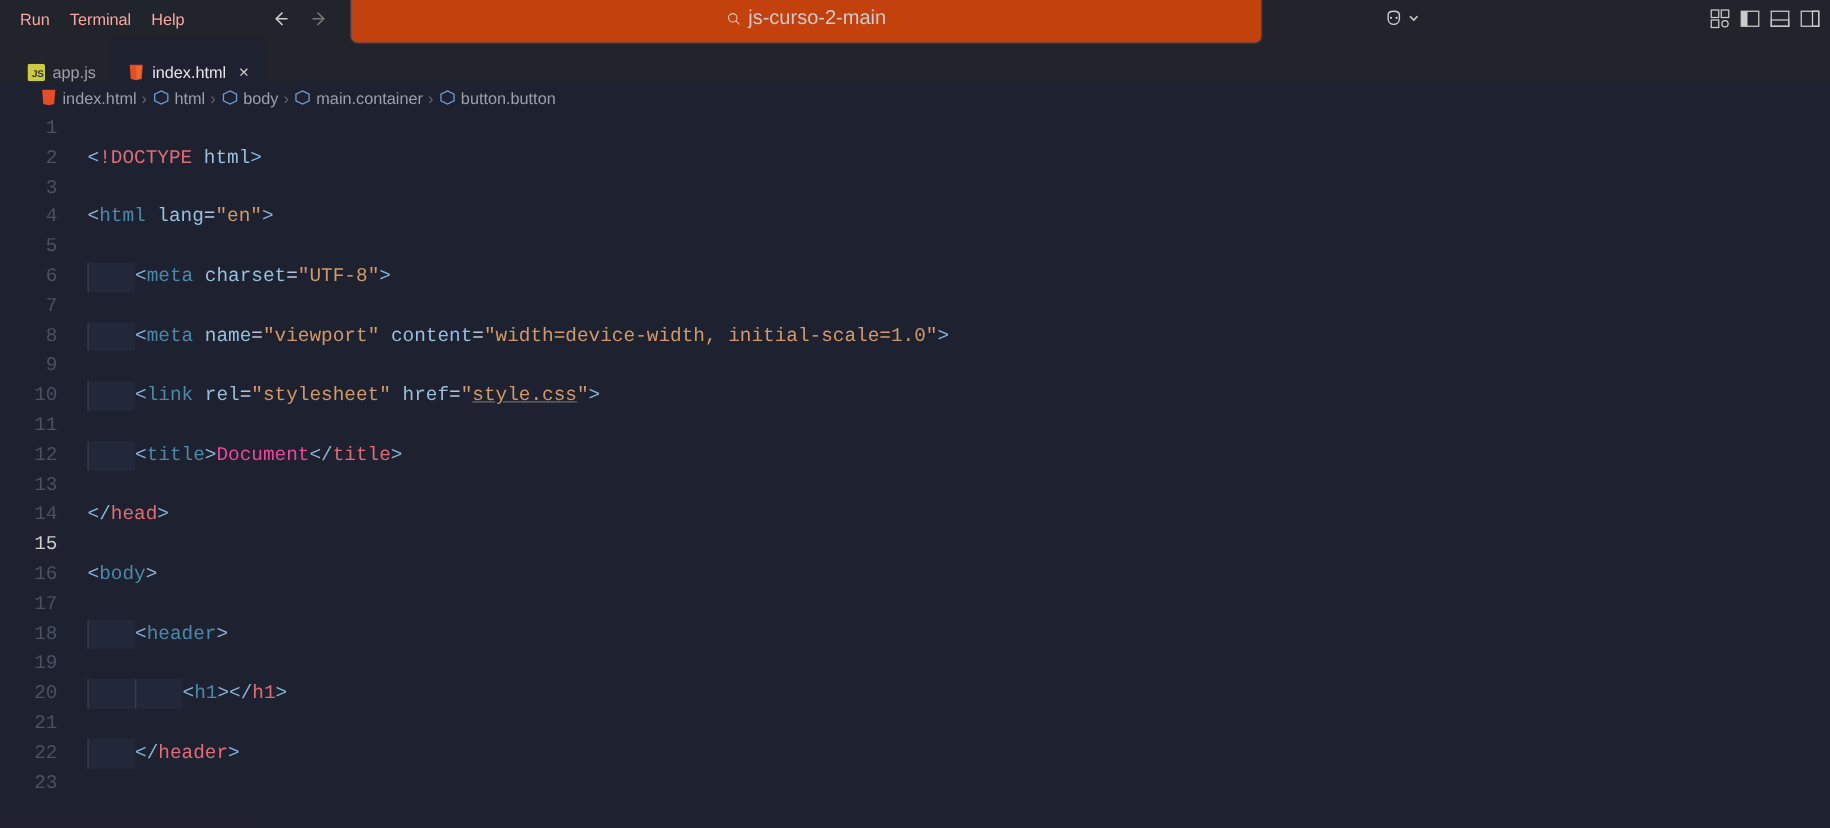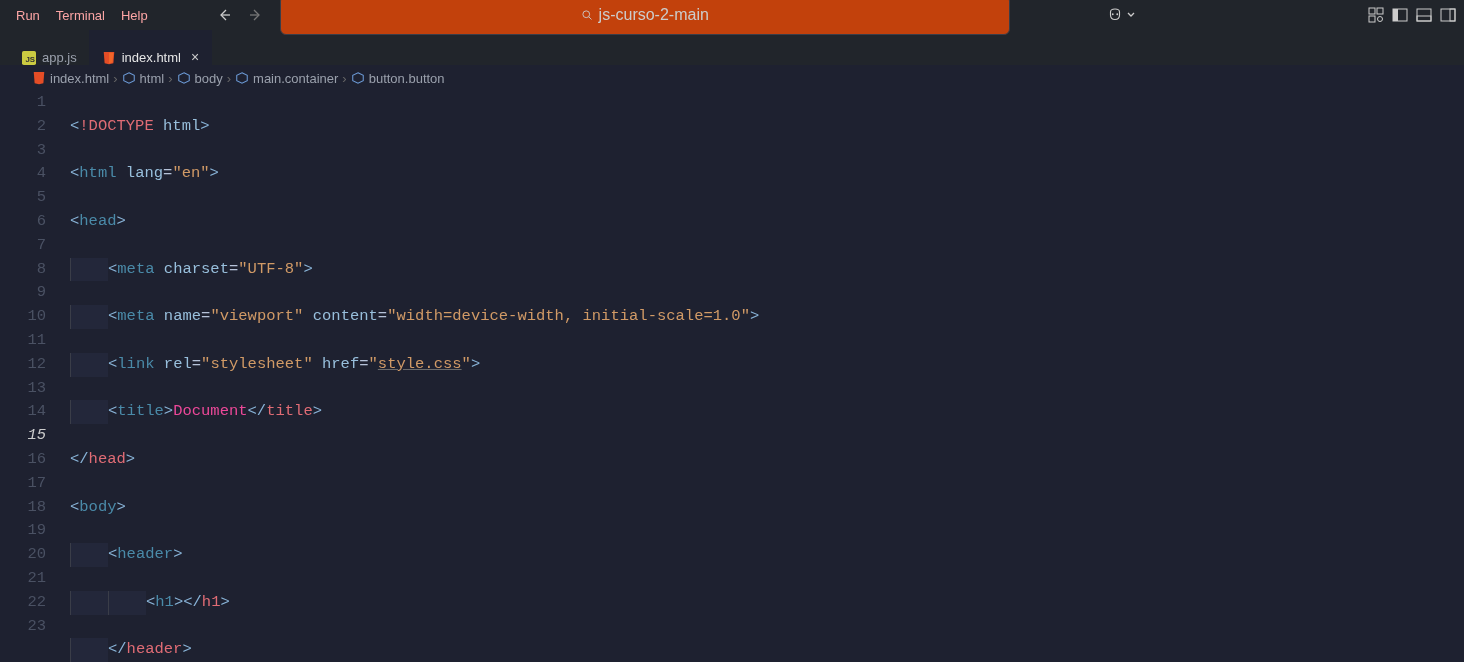--- a/index.html
+++ b/index.html
@@ -107,21 +107,21 @@
   line-height: 23.8px;
 }
 .gutter {
   width: 70px;
   text-align: right;
   padding-right: 24px;
   color: #4a5163;
   user-select: none;
 }
 .gutter .ln { height: 23.8px; }
-.gutter .ln.active { color: #cccccc; font-style: italic; }
+.gutter .ln.active { color: #cccccc; }
 .code {
   flex: 1;
   white-space: pre;
   position: relative;
 }
 .line { height: 23.8px; }
 .indent-guide {
   display: inline-block;
   border-left: 1px solid #3a3d48;
   width: 38px;
@@ -282,21 +282,20 @@
     <div class="ln">18</div>
     <div class="ln">19</div>
     <div class="ln">20</div>
     <div class="ln">21</div>
     <div class="ln">22</div>
     <div class="ln">23</div>
   </div>
   <div class="code">
 <div class="line"><span class="p">&lt;</span><span class="doctype">!DOCTYPE</span><span> </span><span class="attr">html</span><span class="p">&gt;</span></div>
 <div class="line"><span class="p">&lt;</span><span class="tag">html</span><span> </span><span class="attr">lang</span><span class="eq">=</span><span class="str">"<span>en</span>"</span><span class="p">&gt;</span></div>
-<div class="line"><span class="p">&lt;</span><span class="tag">head</span><span class="p">&gt;</span></div>
 <div class="line"><span class="indent-guide"></span><span class="p">&lt;</span><span class="tag">meta</span><span> </span><span class="attr">charset</span><span class="eq">=</span><span class="str">"<span>UTF-8</span>"</span><span class="p">&gt;</span></div>
 <div class="line"><span class="indent-guide"></span><span class="p">&lt;</span><span class="tag">meta</span><span> </span><span class="attr">name</span><span class="eq">=</span><span class="str">"<span>viewport</span>"</span><span> </span><span class="attr">content</span><span class="eq">=</span><span class="str">"<span>width=device-width, initial-scale=1.0</span>"</span><span class="p">&gt;</span></div>
 <div class="line"><span class="indent-guide"></span><span class="p">&lt;</span><span class="tag">link</span><span> </span><span class="attr">rel</span><span class="eq">=</span><span class="str">"<span>stylesheet</span>"</span><span> </span><span class="attr">href</span><span class="eq">=</span><span class="str">"<span class="link">style.css</span>"</span><span class="p">&gt;</span></div>
 <div class="line"><span class="indent-guide"></span><span class="p">&lt;</span><span class="tag">title</span><span class="p">&gt;</span><span class="txt">Document</span><span class="p">&lt;/</span><span class="tag-close">title</span><span class="p">&gt;</span></div>
 <div class="line"><span class="p">&lt;/</span><span class="tag-close">head</span><span class="p">&gt;</span></div>
 <div class="line"><span class="p">&lt;</span><span class="tag">body</span><span class="p">&gt;</span></div>
 <div class="line"><span class="indent-guide"></span><span class="p">&lt;</span><span class="tag">header</span><span class="p">&gt;</span></div>
 <div class="line"><span class="indent-guide"></span><span class="indent-guide"></span><span class="p">&lt;</span><span class="tag">h1</span><span class="p">&gt;&lt;/</span><span class="tag-close">h1</span><span class="p">&gt;</span></div>
 <div class="line"><span class="indent-guide"></span><span class="p">&lt;/</span><span class="tag-close">header</span><span class="p">&gt;</span></div>
 

